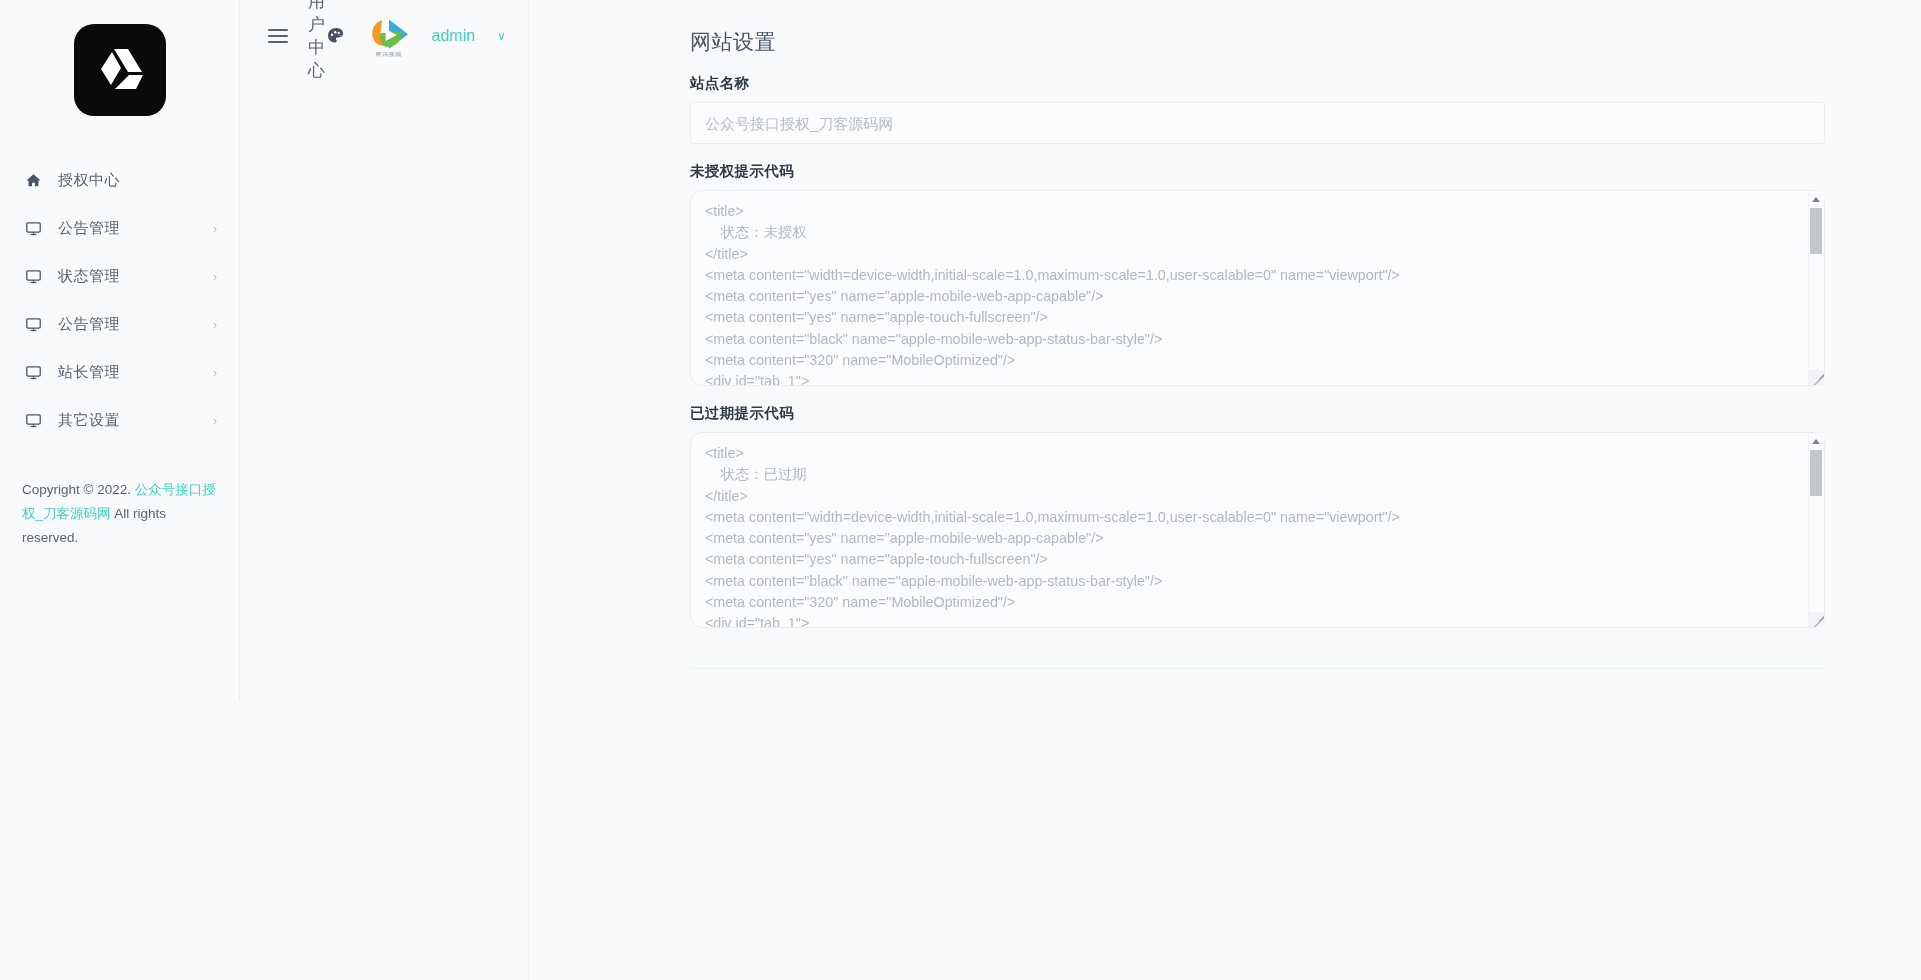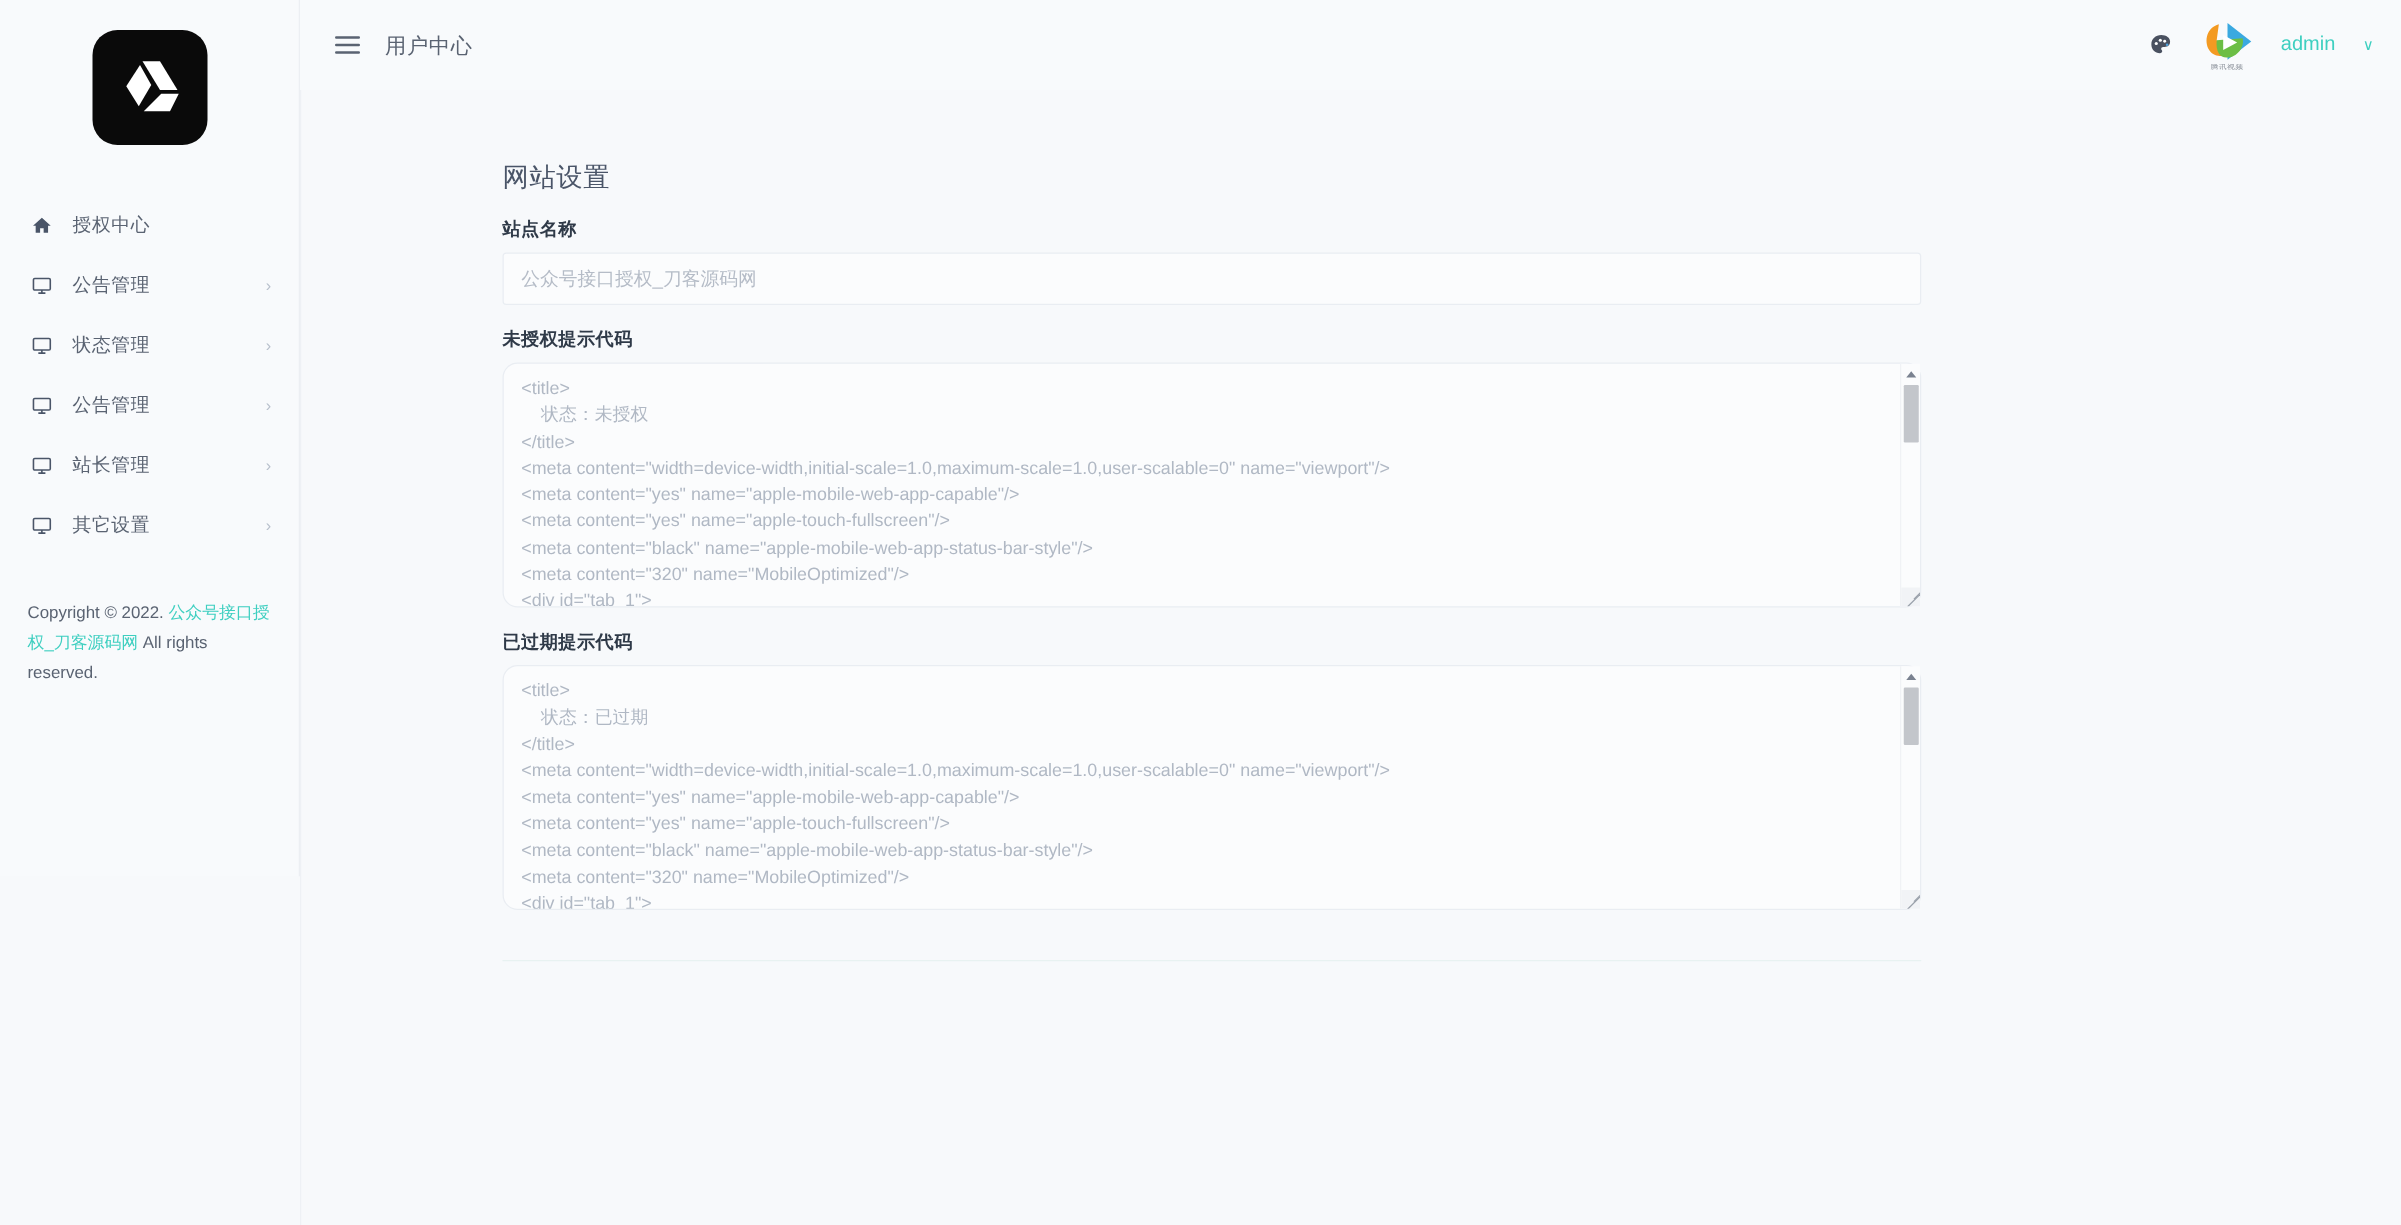--- a/index.html
+++ b/index.html
@@ -35,21 +35,21 @@
     letter-spacing: .5px;
   }
   .nav-arrow { font-size: 13px; color: #b8c0cc; line-height: 1; }
   .footer {
     margin-top: 34px; padding: 0 22px; font-size: 13.5px; color: #5a6372;
     line-height: 24px;
   }
   .footer a { color: #3ecfc0; text-decoration: none; }
 
   
-  .main { flex: 1; display: flex; flex-direction: column; min-width: 0; }
+  .main { flex: 1; display: flex; flex-direction: row; min-width: 0; }
   .topbar {
     height: 72px; flex: 0 0 72px; display: flex; align-items: center;
     background: #f8fafc; padding: 0 22px 0 26px;
   }
   .hamburger { display: flex; flex-direction: column; gap: 4px; cursor: pointer; padding: 4px 2px; }
   .hamburger span { display: block; width: 20px; height: 2px; background: #5a6372; border-radius: 1px; }
   .topbar-title { margin-left: 18px; font-size: 17px; color: #5a6372; letter-spacing: .5px; }
   .topbar-right { margin-left: auto; display: flex; align-items: center; gap: 22px; }
   .palette-btn { cursor: pointer; display: flex; align-items: center; }
   .brand-logo { display: flex; flex-direction: column; align-items: center; cursor: pointer; }
@@ -61,21 +61,21 @@
     display: flex; align-items: center; gap: 22px; color: #3ecfc0;
     font-size: 16px; cursor: pointer;
   }
   .caret { font-size: 12px; }
 
   
   .content-wrap {
     flex: 1; border-left: 1px solid #eef1f5; overflow: hidden;
     padding: 0 0 0 0;
   }
-  .panel { width: 1135px; margin: 56px 0 0 161px; }
+  .panel { width: 1135px; margin: 28px 0 0 161px; }
   .page-title { font-size: 21px; color: #4a5568; font-weight: 400; letter-spacing: .5px; }
   .field { margin-top: 18px; }
   .field-label {
     font-size: 14.5px; color: #2f3a48; font-weight: bold; letter-spacing: .4px;
     display: block; margin-bottom: 9px;
   }
   .text-input {
     width: 100%; height: 42px; background: #fbfcfd;
     border: 1px solid #e9edf2; border-radius: 3px;
     padding: 0 14px; font-size: 15px; color: #4a5568;

